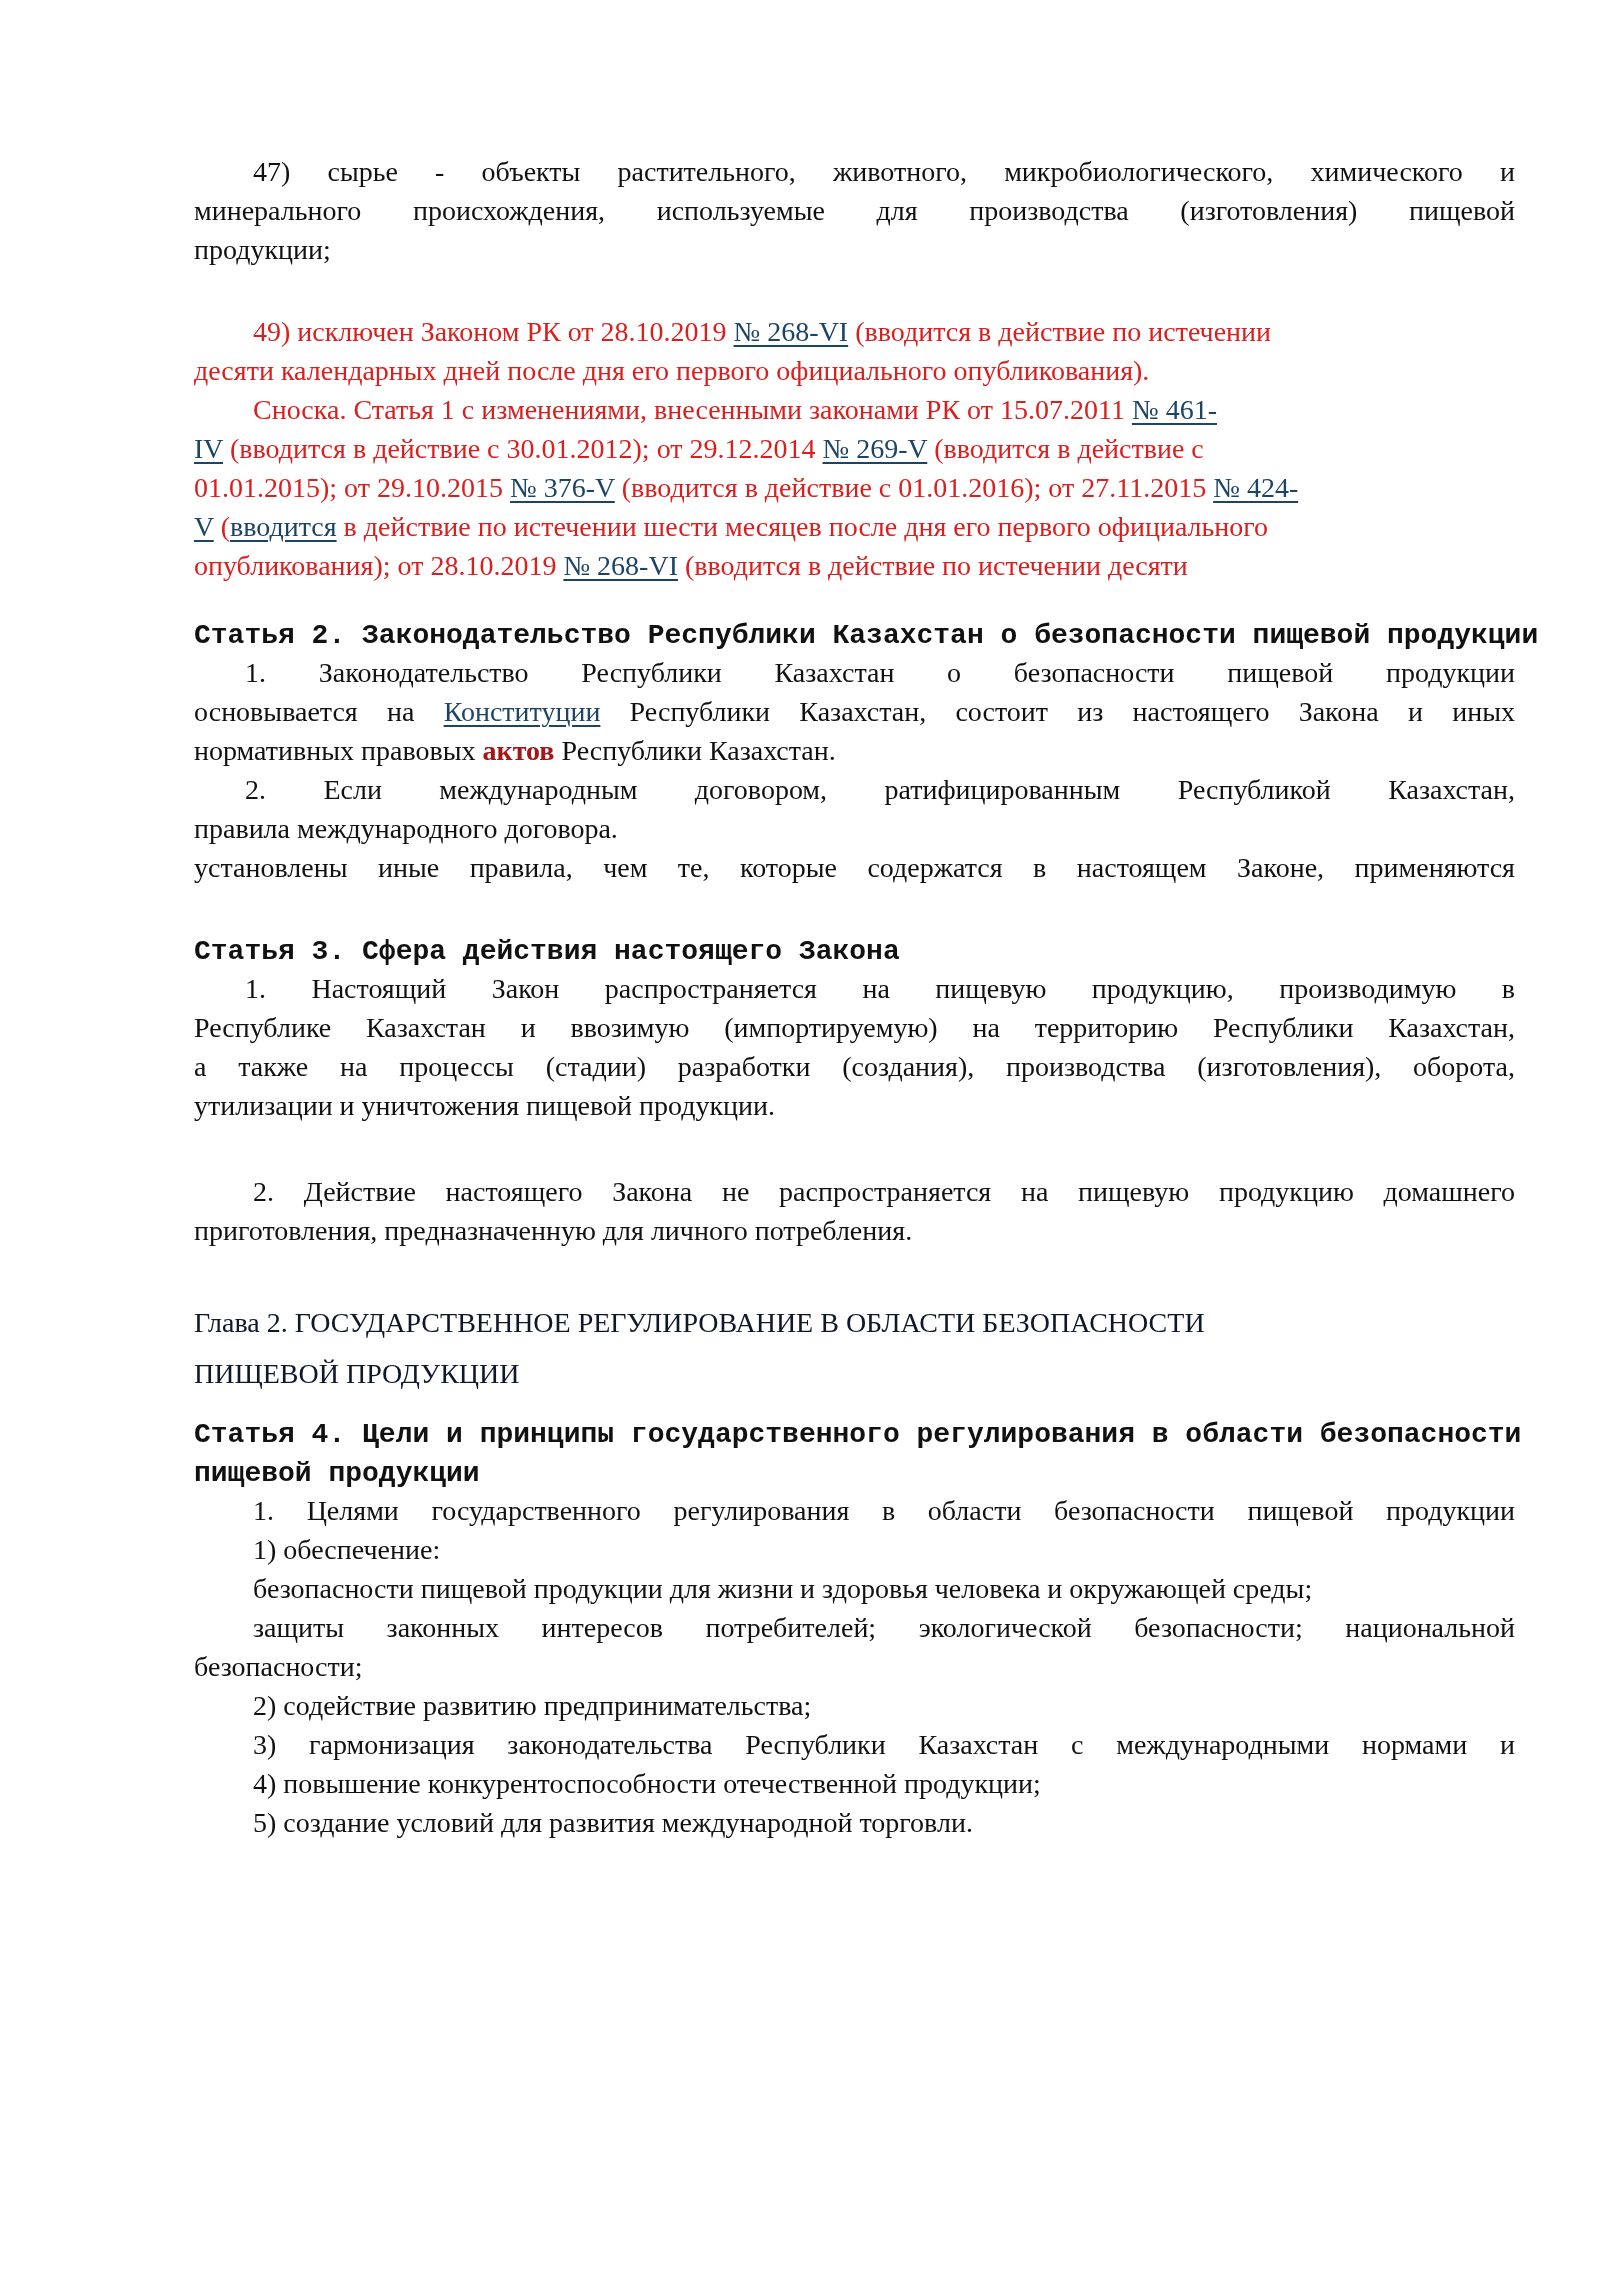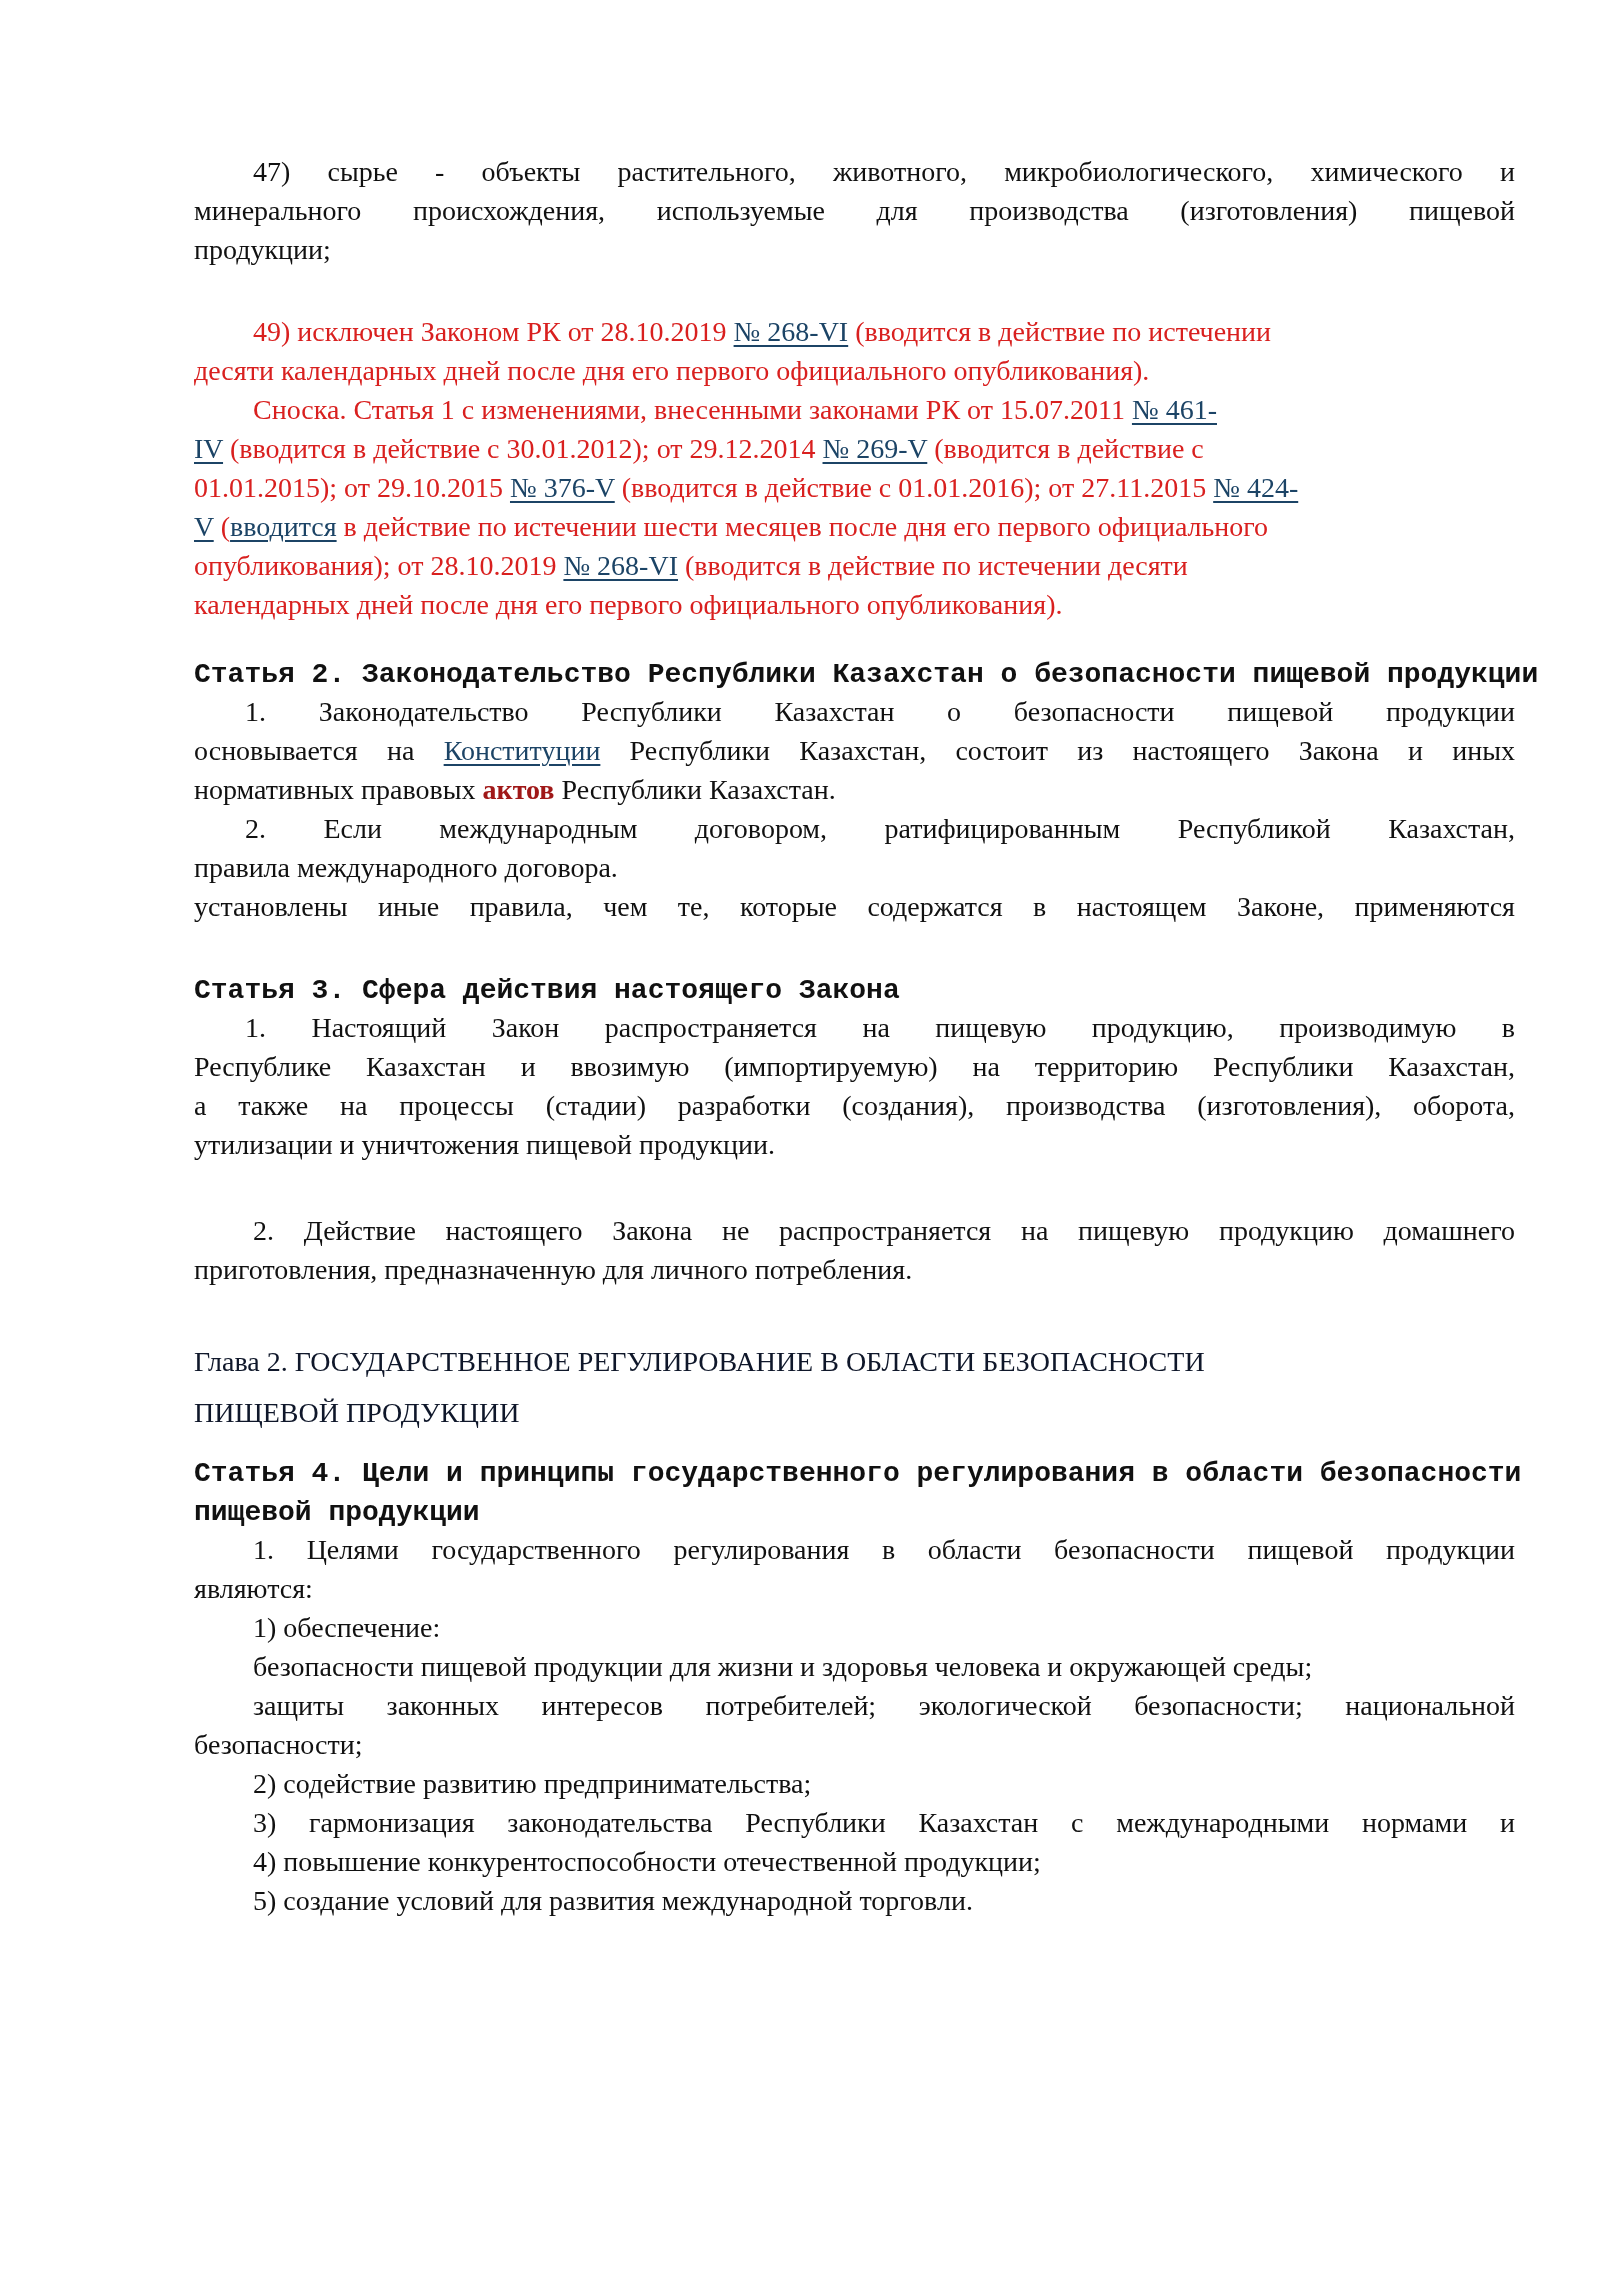--- a/index.html
+++ b/index.html
@@ -29,21 +29,20 @@
     <div>
       <div class="line last indent1"><span class="red">49) исключен Законом РК от 28.10.2019 </span><a class="link">№ 268-VI</a><span class="red"> (вводится в действие по истечении</span></div>
       <div class="line last"><span class="red">десяти календарных дней после дня его первого официального опубликования).</span></div>
     </div>
     <div>
       <div class="line last indent1"><span class="red">Сноска. Статья 1 с изменениями, внесенными законами РК от 15.07.2011 </span><a class="link">№ 461-</a></div>
       <div class="line last"><a class="link">IV</a><span class="red"> (вводится в действие с 30.01.2012); от 29.12.2014 </span><a class="link">№ 269-V</a><span class="red"> (вводится в действие с</span></div>
       <div class="line last"><span class="red">01.01.2015); от 29.10.2015 </span><a class="link">№ 376-V</a><span class="red"> (вводится в действие с 01.01.2016); от 27.11.2015 </span><a class="link">№ 424-</a></div>
       <div class="line last"><a class="link">V</a><span class="red"> (</span><a class="link">вводится</a><span class="red"> в действие по истечении шести месяцев после дня его первого официального</span></div>
       <div class="line last"><span class="red">опубликования); от 28.10.2019 </span><a class="link">№ 268-VI</a><span class="red"> (вводится в действие по истечении десяти</span></div>
-      <div class="line last"><span class="red">календарных дней после дня его первого официального опубликования).</span></div>
     </div>
     <div style="height: 29px;"></div>
     <div>
       <div class="line"><span class="bold">Статья 2. Законодательство Республики Казахстан о безопасности пищевой продукции</span></div>
     </div>
     <div>
       <div class="line indent2"><span>1. Законодательство Республики Казахстан о безопасности пищевой продукции</span></div>
       <div class="line"><span>основывается на </span><a class="link">Конституции</a><span> Республики Казахстан, состоит из настоящего Закона и иных</span></div>
       <div class="line last"><span>нормативных правовых </span><span class="darkred">актов</span><span> Республики Казахстан.</span></div>
     </div>
@@ -72,21 +71,20 @@
       <div class="chapter">Глава 2. ГОСУДАРСТВЕННОЕ РЕГУЛИРОВАНИЕ В ОБЛАСТИ БЕЗОПАСНОСТИ</div>
       <div class="chapter">ПИЩЕВОЙ ПРОДУКЦИИ</div>
     </div>
     <div style="height: 13.7px;"></div>
     <div>
       <div class="line"><span class="bold">Статья 4. Цели и принципы государственного регулирования в области безопасности</span></div>
       <div class="line last"><span class="bold">пищевой продукции</span></div>
     </div>
     <div>
       <div class="line indent1"><span>1. Целями государственного регулирования в области безопасности пищевой продукции</span></div>
-      <div class="line last"><span>являются:</span></div>
       <div class="line last indent1"><span>1) обеспечение:</span></div>
       <div class="line last indent1"><span>безопасности пищевой продукции для жизни и здоровья человека и окружающей среды;</span></div>
       <div class="line indent1"><span>защиты законных интересов потребителей; экологической безопасности; национальной</span></div>
       <div class="line last"><span>безопасности;</span></div>
       <div class="line last indent1"><span>2) содействие развитию предпринимательства;</span></div>
       <div class="line indent1"><span>3) гармонизация законодательства Республики Казахстан с международными нормами и</span></div>
       <div class="line last indent1"><span>4) повышение конкурентоспособности отечественной продукции;</span></div>
       <div class="line last indent1"><span>5) создание условий для развития международной торговли.</span></div>
     </div>
   </div>

